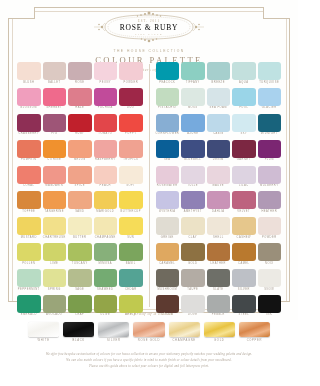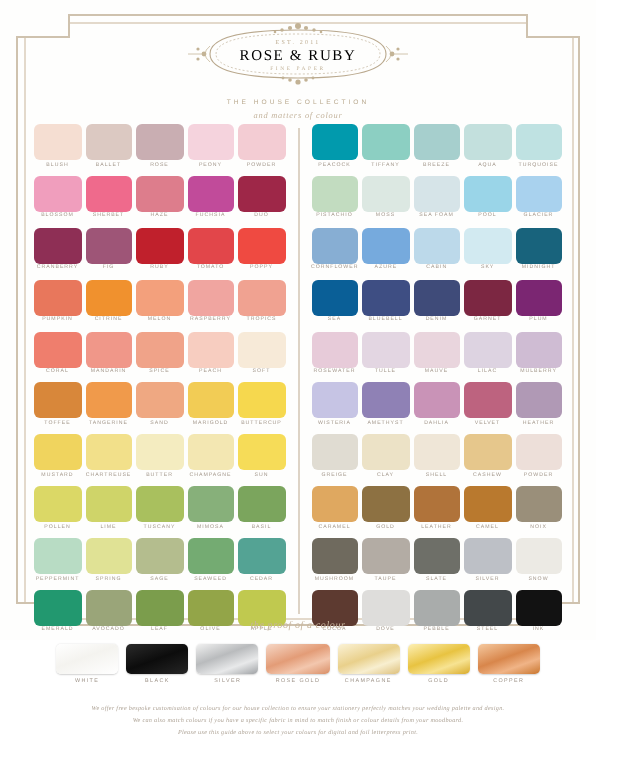--- a/index.html
+++ b/index.html
@@ -155,20 +155,21 @@
       </g>
       <g stroke="#c6b79b" stroke-width="0.8" fill="none">
         <path d="M8 34 L24 34 M212 34 L228 34"></path>
         <path d="M30 26 Q20 34 30 42 M206 26 Q216 34 206 42"></path>
       </g>
       <text x="118" y="24" text-anchor="middle" font-family="Liberation Serif, serif" font-size="6" letter-spacing="2.2" fill="#bfae93">EST. 2011</text>
       <text x="118" y="40" text-anchor="middle" font-family="Liberation Serif, serif" font-size="15" letter-spacing="1.6" fill="#9b8straight">ROSE &amp; RUBY</text>
       <text x="118" y="50" text-anchor="middle" font-family="Liberation Serif, serif" font-size="5.4" letter-spacing="2.6" fill="#c0b096">FINE PAPER</text>
     </svg>
     <div class="eyebrow">THE HOUSE COLLECTION</div>
+    <div class="title">COLOUR PALETTE</div>
     <div class="script">and matters of colour</div>
   </div>
 
   <div class="palette">
     <div class="col" id="left-col">
         <div class="row">
           <div class="cell">
             <div class="sw" style="background: rgb(245, 222, 210);"></div>
             <div class="lbl">BLUSH</div>
           </div>

